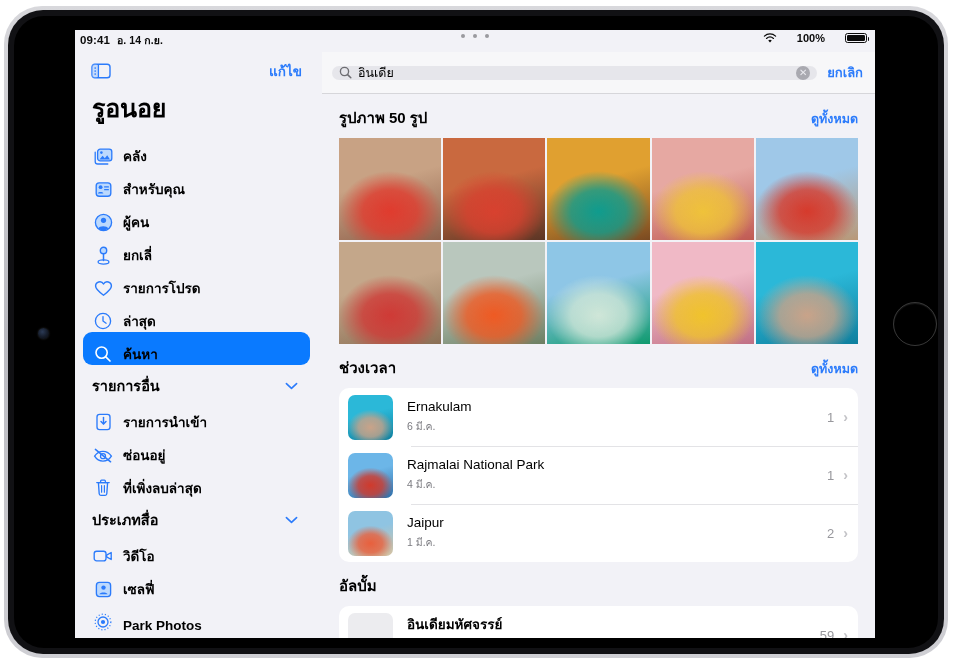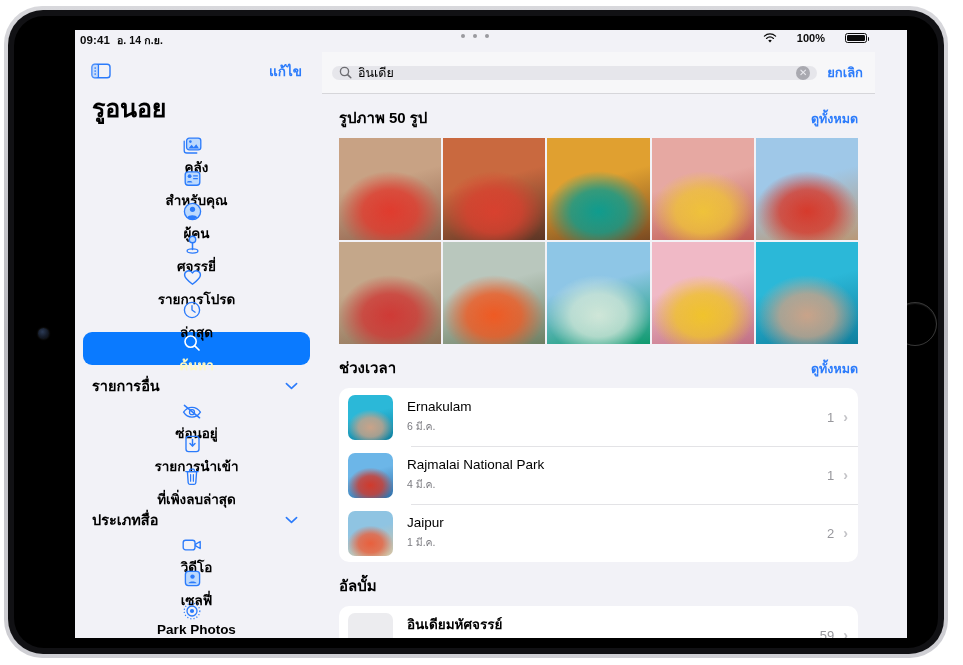--- a/index.html
+++ b/index.html
@@ -4,21 +4,21 @@
 <style>
   html,body{margin:0;padding:0;background:#ffffff;}
   body{width:963px;height:665px;overflow:hidden;font-family:"Liberation Sans","DejaVu Sans",sans-serif;}
 
   
   #device{position:absolute;left:0;top:0;width:963px;height:665px;background:#ffffff;}
   .bezel-outer{position:absolute;left:4px;top:6px;width:944px;height:652px;border-radius:38px;
      background:linear-gradient(180deg,#d8d8dc 0%,#b9b9bf 50%,#cfcfd4 100%);}
   .bezel-mid{position:absolute;left:8px;top:10px;width:936px;height:644px;border-radius:35px;background:#111114;}
   .bezel-inner{position:absolute;left:14px;top:16px;width:924px;height:632px;border-radius:30px;background:#000000;}
-  .screen{position:absolute;left:75px;top:30px;width:800px;height:608px;background:#f2f2f7;overflow:hidden;padding-left:32px;}
+  .screen{position:absolute;left:75px;top:30px;width:800px;height:608px;background:#f2f2f7;overflow:hidden;}
   .camera{position:absolute;left:38px;top:328px;width:11px;height:11px;border-radius:50%;
      background:radial-gradient(circle at 40% 35%,#2b3a55 0%,#141a26 55%,#0a0a0c 100%);
      box-shadow:0 0 2px rgba(255,255,255,.18);}
   .homebtn{position:absolute;left:893px;top:302px;width:42px;height:42px;border-radius:50%;
      border:1.6px solid rgba(255,255,255,.22);box-shadow:inset 0 1px 1px rgba(255,255,255,.10);}
 
   
   .statusbar{position:absolute;left:0;top:0;width:800px;height:22px;}
   .sb-left{position:absolute;left:5px;top:2px;font-size:11.5px;font-weight:700;color:#0b0b0b;letter-spacing:.1px;}
   .sb-date{margin-left:7px;font-weight:600;font-size:10.5px;}
@@ -30,25 +30,25 @@
 
   .dots{position:absolute;left:0;right:0;top:4px;margin:0 auto;width:28px;display:flex;justify-content:space-between;}
   .dots span{width:4px;height:4px;border-radius:50%;background:#9a9a9f;}
 
   
   .sidebar{position:absolute;left:0;top:22px;width:243px;height:586px;background:#f2f2f7;overflow:hidden;}
   .sb-top{display:flex;align-items:center;justify-content:space-between;padding:8px 16px 0 16px;height:30px;box-sizing:border-box;}
   .edit-link{color:#2b7bfb;font-size:13.5px;font-weight:700;}
   .sb-title{font-size:25px;font-weight:800;color:#000;padding:6px 0 6px 17px;letter-spacing:-.2px;}
 
-  .nav-item{display:flex;align-items:center;height:33px;margin:0 8px;padding:0 9px;border-radius:9px;box-sizing:border-box;flex-direction:column;}
+  .nav-item{display:flex;align-items:flex-end;height:33px;margin:0 8px;padding:0 9px;border-radius:9px;box-sizing:border-box;}
   .nav-item.sel{background:#0a7aff;}
   .nav-ic{width:22px;height:22px;flex:0 0 22px;margin-right:9px;display:flex;align-items:center;justify-content:center;}
   .nav-lb{font-size:13.5px;font-weight:700;color:#000;white-space:nowrap;}
-  .nav-item.sel .nav-lb{color:#fef9c3;}
+  .nav-item.sel .nav-lb{color:#000000;}
 
   .grp-hdr{display:flex;align-items:center;justify-content:space-between;padding:9px 20px 3px 17px;}
   .grp-hdr .t{font-size:14.5px;font-weight:800;color:#000;}
 
   
   .main{position:absolute;left:247px;top:22px;width:553px;height:586px;background:#f2f2f7;overflow:hidden;}
   .searchbar{height:42px;background:#f7f7f9;border-bottom:.7px solid #d6d6da;display:flex;align-items:center;padding:0 12px 0 10px;box-sizing:border-box;}
   .sfield{flex:1;height:14px;background:#e6e6eb;border-radius:8px;display:flex;align-items:center;padding:0 7px;box-sizing:border-box;}
   .sfield .txt{font-size:12.5px;color:#000;font-weight:500;margin-left:6px;}
   .clearbtn{width:14px;height:14px;border-radius:50%;background:#a9a9b0;color:#e9e9ee;font-size:10px;line-height:14px;text-align:center;margin-left:auto;font-weight:700;}
@@ -166,21 +166,21 @@
       </div>
 
       <div class="nav-item">
         <span class="nav-ic">
           <svg width="15" height="19" viewBox="0 0 15 19">
               <ellipse cx="7.5" cy="16" rx="5.4" ry="2.1" fill="none" stroke="#2b7bfb" stroke-width="1.3"></ellipse>
               <path d="M7.5 14.5V7.4" stroke="#2b7bfb" stroke-width="1.5" stroke-linecap="round"></path>
               <circle cx="7.5" cy="4.5" r="3.2" fill="#bcd9fd" stroke="#2b7bfb" stroke-width="1.4"></circle>
             </svg>
         </span>
-        <span class="nav-lb">ศจรรยี่</span>
+        <span class="nav-lb">ยกเลี่</span>
       </div>
 
       <div class="nav-item">
         <span class="nav-ic">
           <svg width="19" height="17" viewBox="0 0 19 17">
               <path d="M9.5 15.2C5.4 12.2 1.6 9.5 1.6 6.1A4.2 4.2 0 0 1 9.5 4a4.2 4.2 0 0 1 7.9 2.1c0 3.4-3.8 6.1-7.9 9.1z" fill="none" stroke="#2b7bfb" stroke-width="1.45" stroke-linejoin="round"></path>
             </svg>
         </span>
         <span class="nav-lb">รายการโปรด</span>
       </div>
@@ -209,38 +209,38 @@
         <span class="t">รายการอื่น</span>
         <span>
           <svg width="13" height="8" viewBox="0 0 13 8">
               <path d="M1.4 1.6 6.5 6.3l5.1-4.7" fill="none" stroke="#2b7bfb" stroke-width="1.6" stroke-linecap="round" stroke-linejoin="round"></path>
             </svg>
         </span>
       </div>
 
       <div class="nav-item">
         <span class="nav-ic">
+          <svg width="17" height="18" viewBox="0 0 17 18">
+              <rect x="2" y="1.4" width="13" height="15.2" rx="2.6" fill="none" stroke="#2b7bfb" stroke-width="1.35"></rect>
+              <path d="M8.5 4.4v6.3" stroke="#2b7bfb" stroke-width="1.45" stroke-linecap="round"></path>
+              <path d="M6 8.4l2.5 2.5L11 8.4" fill="none" stroke="#2b7bfb" stroke-width="1.45" stroke-linecap="round" stroke-linejoin="round"></path>
+            </svg>
+        </span>
+        <span class="nav-lb">รายการนำเข้า</span>
+      </div>
+
+      <div class="nav-item">
+        <span class="nav-ic">
           <svg width="20" height="15" viewBox="0 0 20 15">
               <path d="M1.6 8.2C3.6 5 6.6 3.3 10 3.3s6.4 1.7 8.4 4.9c-2 3.2-5 4.9-8.4 4.9S3.6 11.4 1.6 8.2z" fill="none" stroke="#2b7bfb" stroke-width="1.35"></path>
               <circle cx="10" cy="8.2" r="2.5" fill="none" stroke="#2b7bfb" stroke-width="1.3"></circle>
               <line x1="2.4" y1="1.4" x2="17.6" y2="13.8" stroke="#2b7bfb" stroke-width="1.5" stroke-linecap="round"></line>
             </svg>
         </span>
         <span class="nav-lb">ซ่อนอยู่</span>
-      </div>
-
-      <div class="nav-item">
-        <span class="nav-ic">
-          <svg width="17" height="18" viewBox="0 0 17 18">
-              <rect x="2" y="1.4" width="13" height="15.2" rx="2.6" fill="none" stroke="#2b7bfb" stroke-width="1.35"></rect>
-              <path d="M8.5 4.4v6.3" stroke="#2b7bfb" stroke-width="1.45" stroke-linecap="round"></path>
-              <path d="M6 8.4l2.5 2.5L11 8.4" fill="none" stroke="#2b7bfb" stroke-width="1.45" stroke-linecap="round" stroke-linejoin="round"></path>
-            </svg>
-        </span>
-        <span class="nav-lb">รายการนำเข้า</span>
       </div>
 
       <div class="nav-item">
         <span class="nav-ic">
           <svg width="16" height="18" viewBox="0 0 16 18">
               <path d="M1.8 3.6h12.4" stroke="#2b7bfb" stroke-width="1.4" stroke-linecap="round"></path>
               <path d="M5.6 3.6V2.2a1 1 0 0 1 1-1h2.8a1 1 0 0 1 1 1v1.4" fill="none" stroke="#2b7bfb" stroke-width="1.3"></path>
               <path d="M3.4 3.6l.8 11.2a1.6 1.6 0 0 0 1.6 1.5h4.4a1.6 1.6 0 0 0 1.6-1.5l.8-11.2z" fill="none" stroke="#2b7bfb" stroke-width="1.35"></path>
               <path d="M6.6 6.6v6.6M9.4 6.6v6.6" stroke="#2b7bfb" stroke-width="1.2" stroke-linecap="round"></path>
             </svg>

